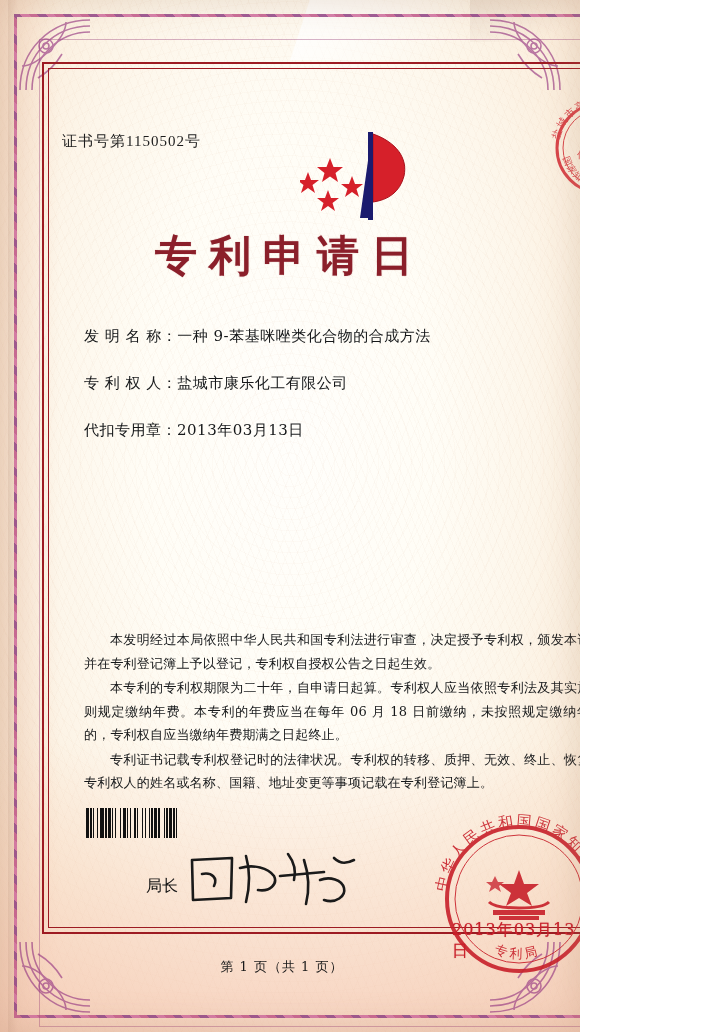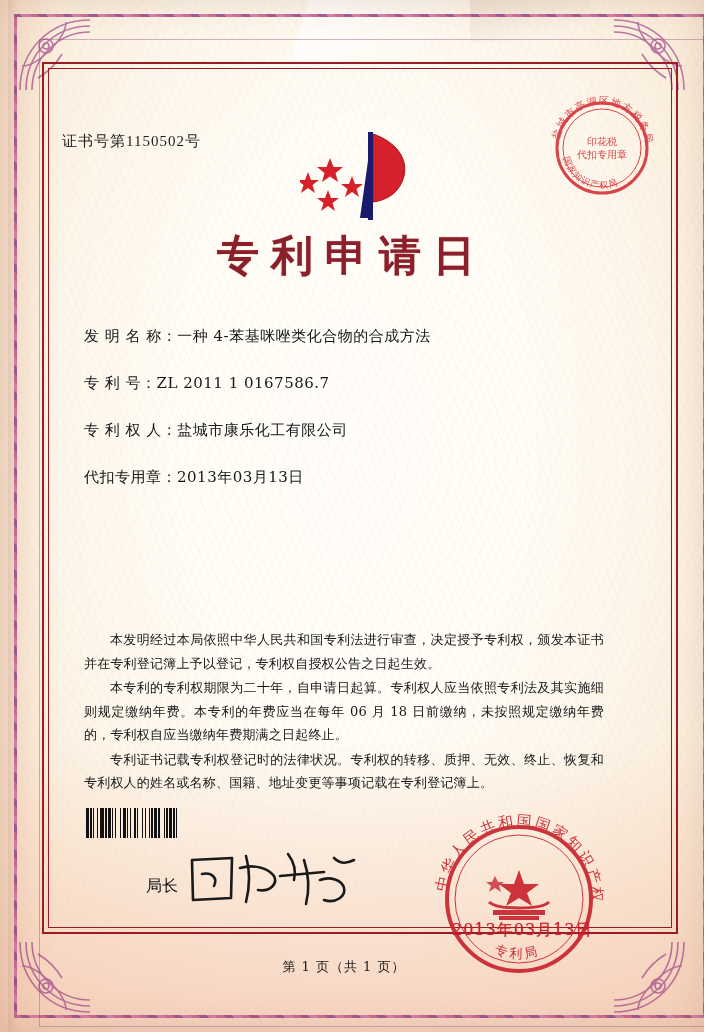--- a/index.html
+++ b/index.html
@@ -9,21 +9,21 @@
   }
   body {
     width: 720px;
     height: 1032px;
     overflow: hidden;
     font-family: "Liberation Serif", serif;
   }
 
   #certificate {
     position: relative;
-    width: 704px;
+    width: 580px;
     height: 1032px;
     background:
       radial-gradient(ellipse at 50% 42%, #fffefb 0%, #fffdf6 35%, #fdf6ea 60%, #fbeedd 78%, #f7e2cf 100%),
       linear-gradient(120deg, #fffdf8 0%, #fdf4e6 55%, #f9e6d4 100%);
     overflow: hidden;
   }
 
   
   .texture {
     position: absolute;
@@ -341,25 +341,21 @@
       <text x="56" y="53" text-anchor="middle" font-size="10" fill="#d2262f" font-family="DejaVu Sans, sans-serif">印花税</text>
       <text x="56" y="66" text-anchor="middle" font-size="10" fill="#d2262f" font-family="DejaVu Sans, sans-serif">代扣专用章</text>
     </g>
   </svg>
 
   <div class="doc-title">专利申请日</div>
 
   <div class="fields">
     <div class="field-row">
       <span class="field-label">发 明 名 称：</span>
-      <span class="field-value">一种 4-苯基咪唑类化合物的合成方法</span>
-    </div>
-    <div class="field-row">
-      <span class="field-label">专 利 号：</span>
-      <span class="field-value">ZL 2011 1 0167586.7</span>
+      <span class="field-value">一种 9-苯基咪唑类化合物的合成方法</span>
     </div>
     <div class="field-row">
       <span class="field-label">专 利 权 人：</span>
       <span class="field-value">盐城市康乐化工有限公司</span>
     </div>
     <div class="field-row">
       <span class="field-label">代扣专用章：</span>
       <span class="field-value">2013年03月13日</span>
     </div>
   </div>

